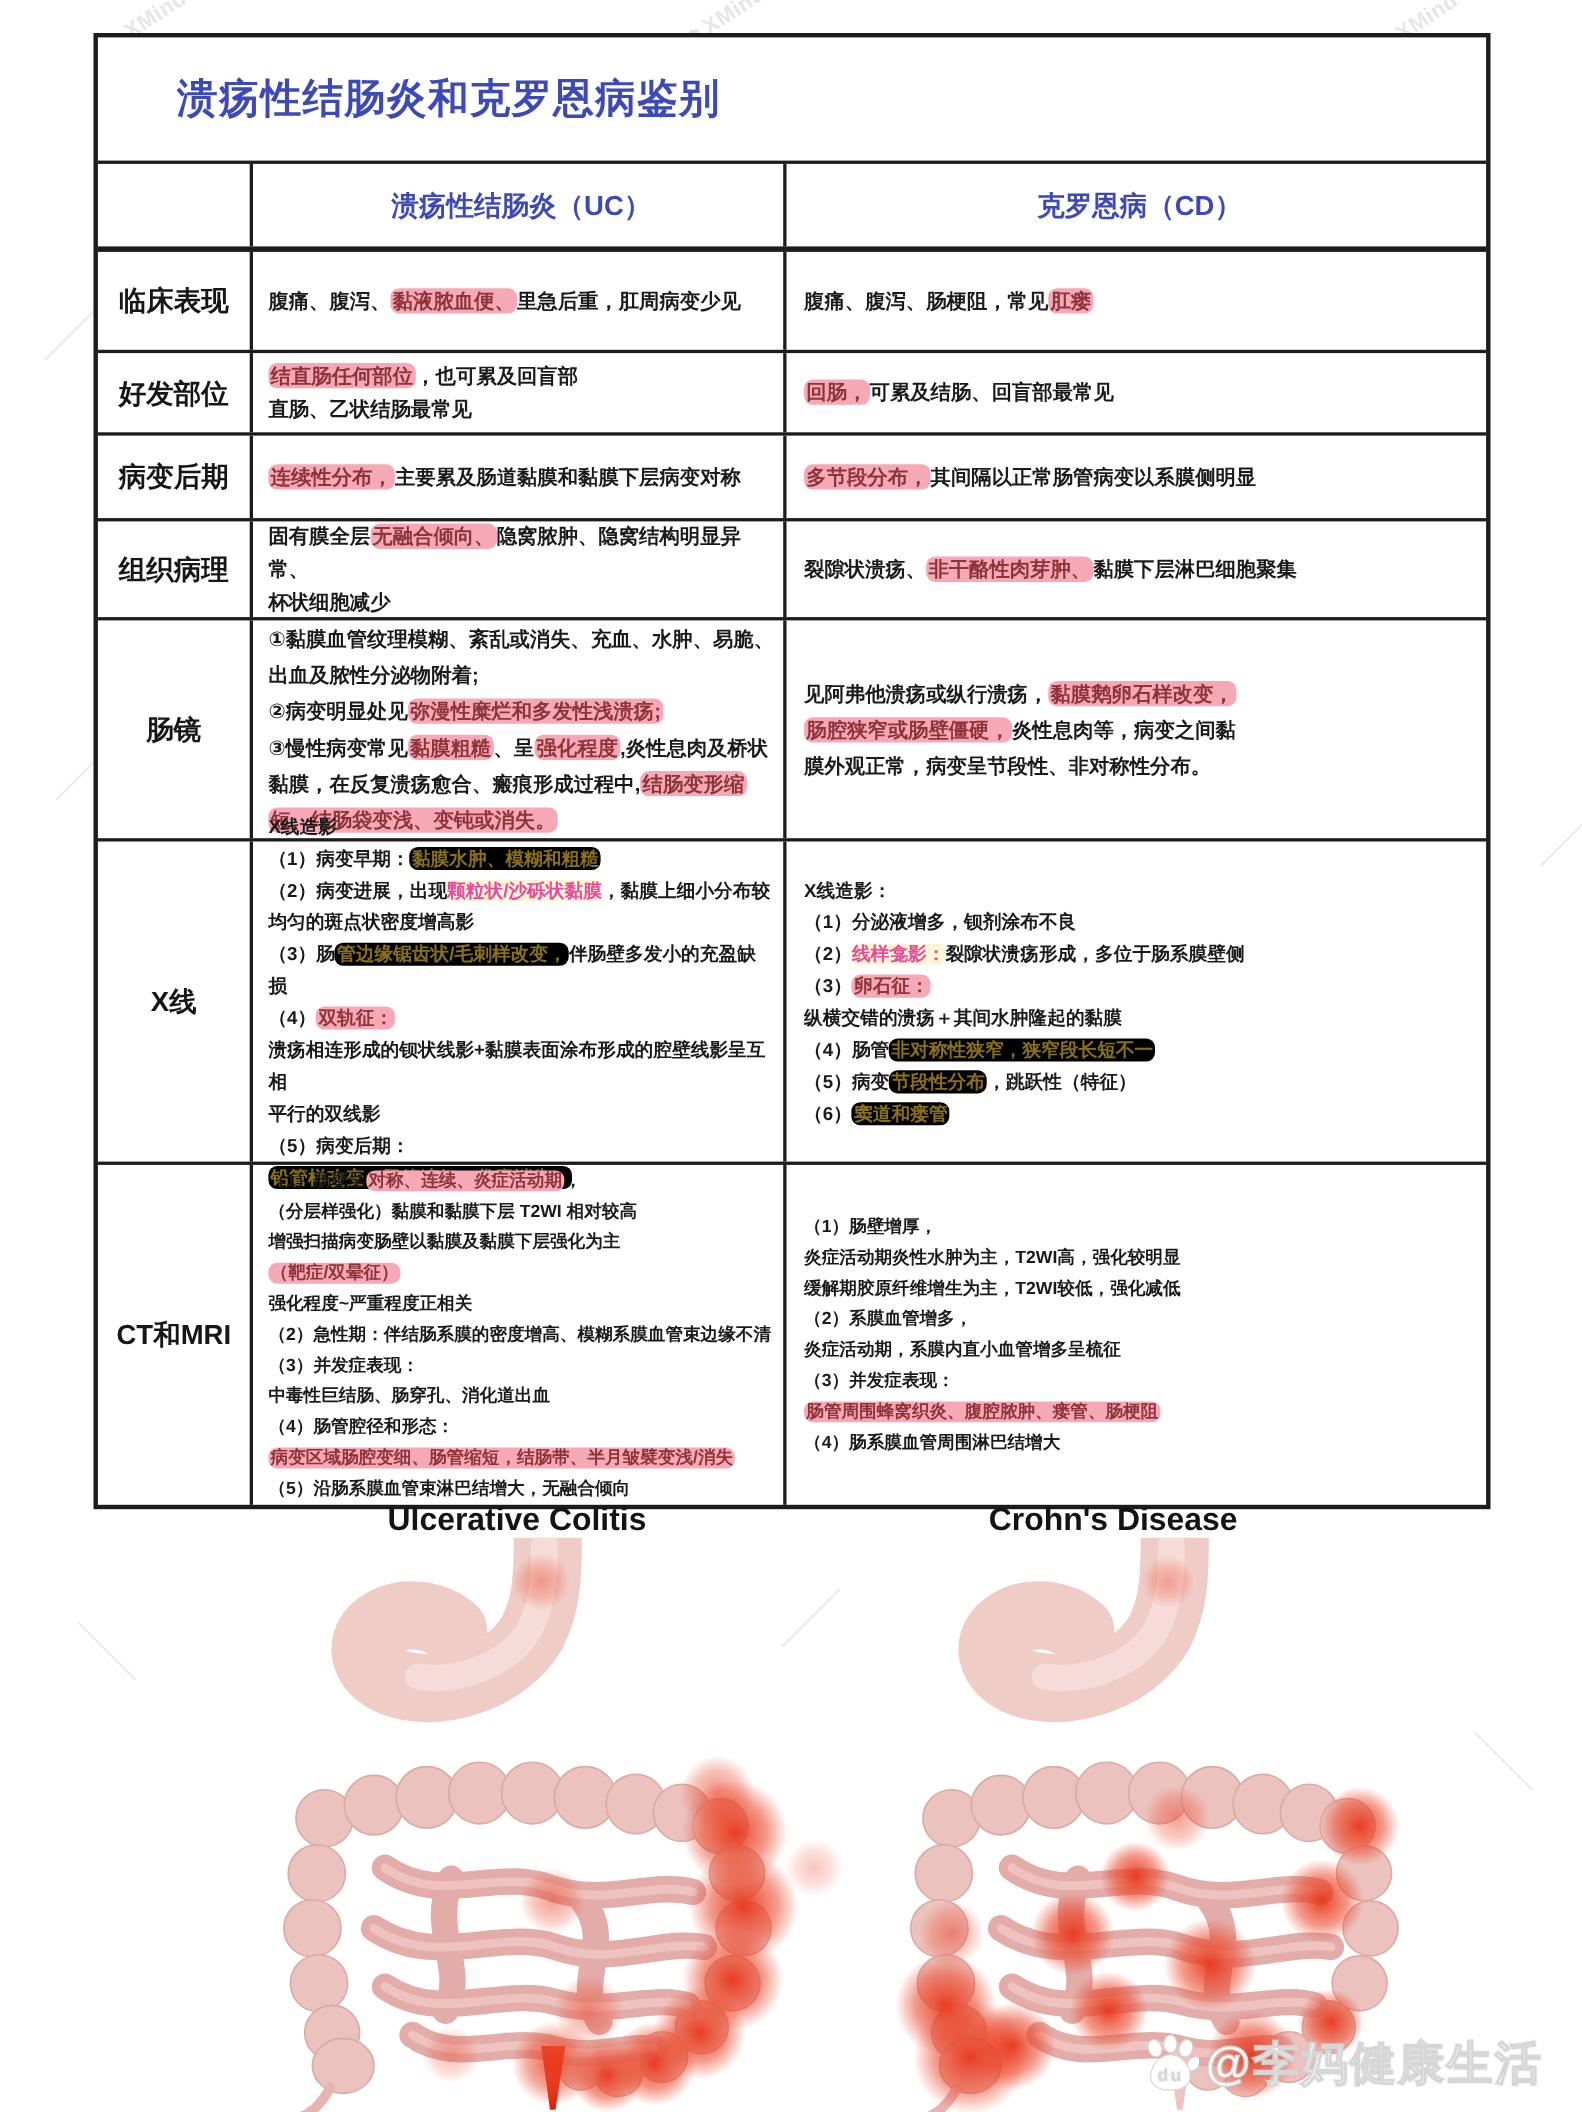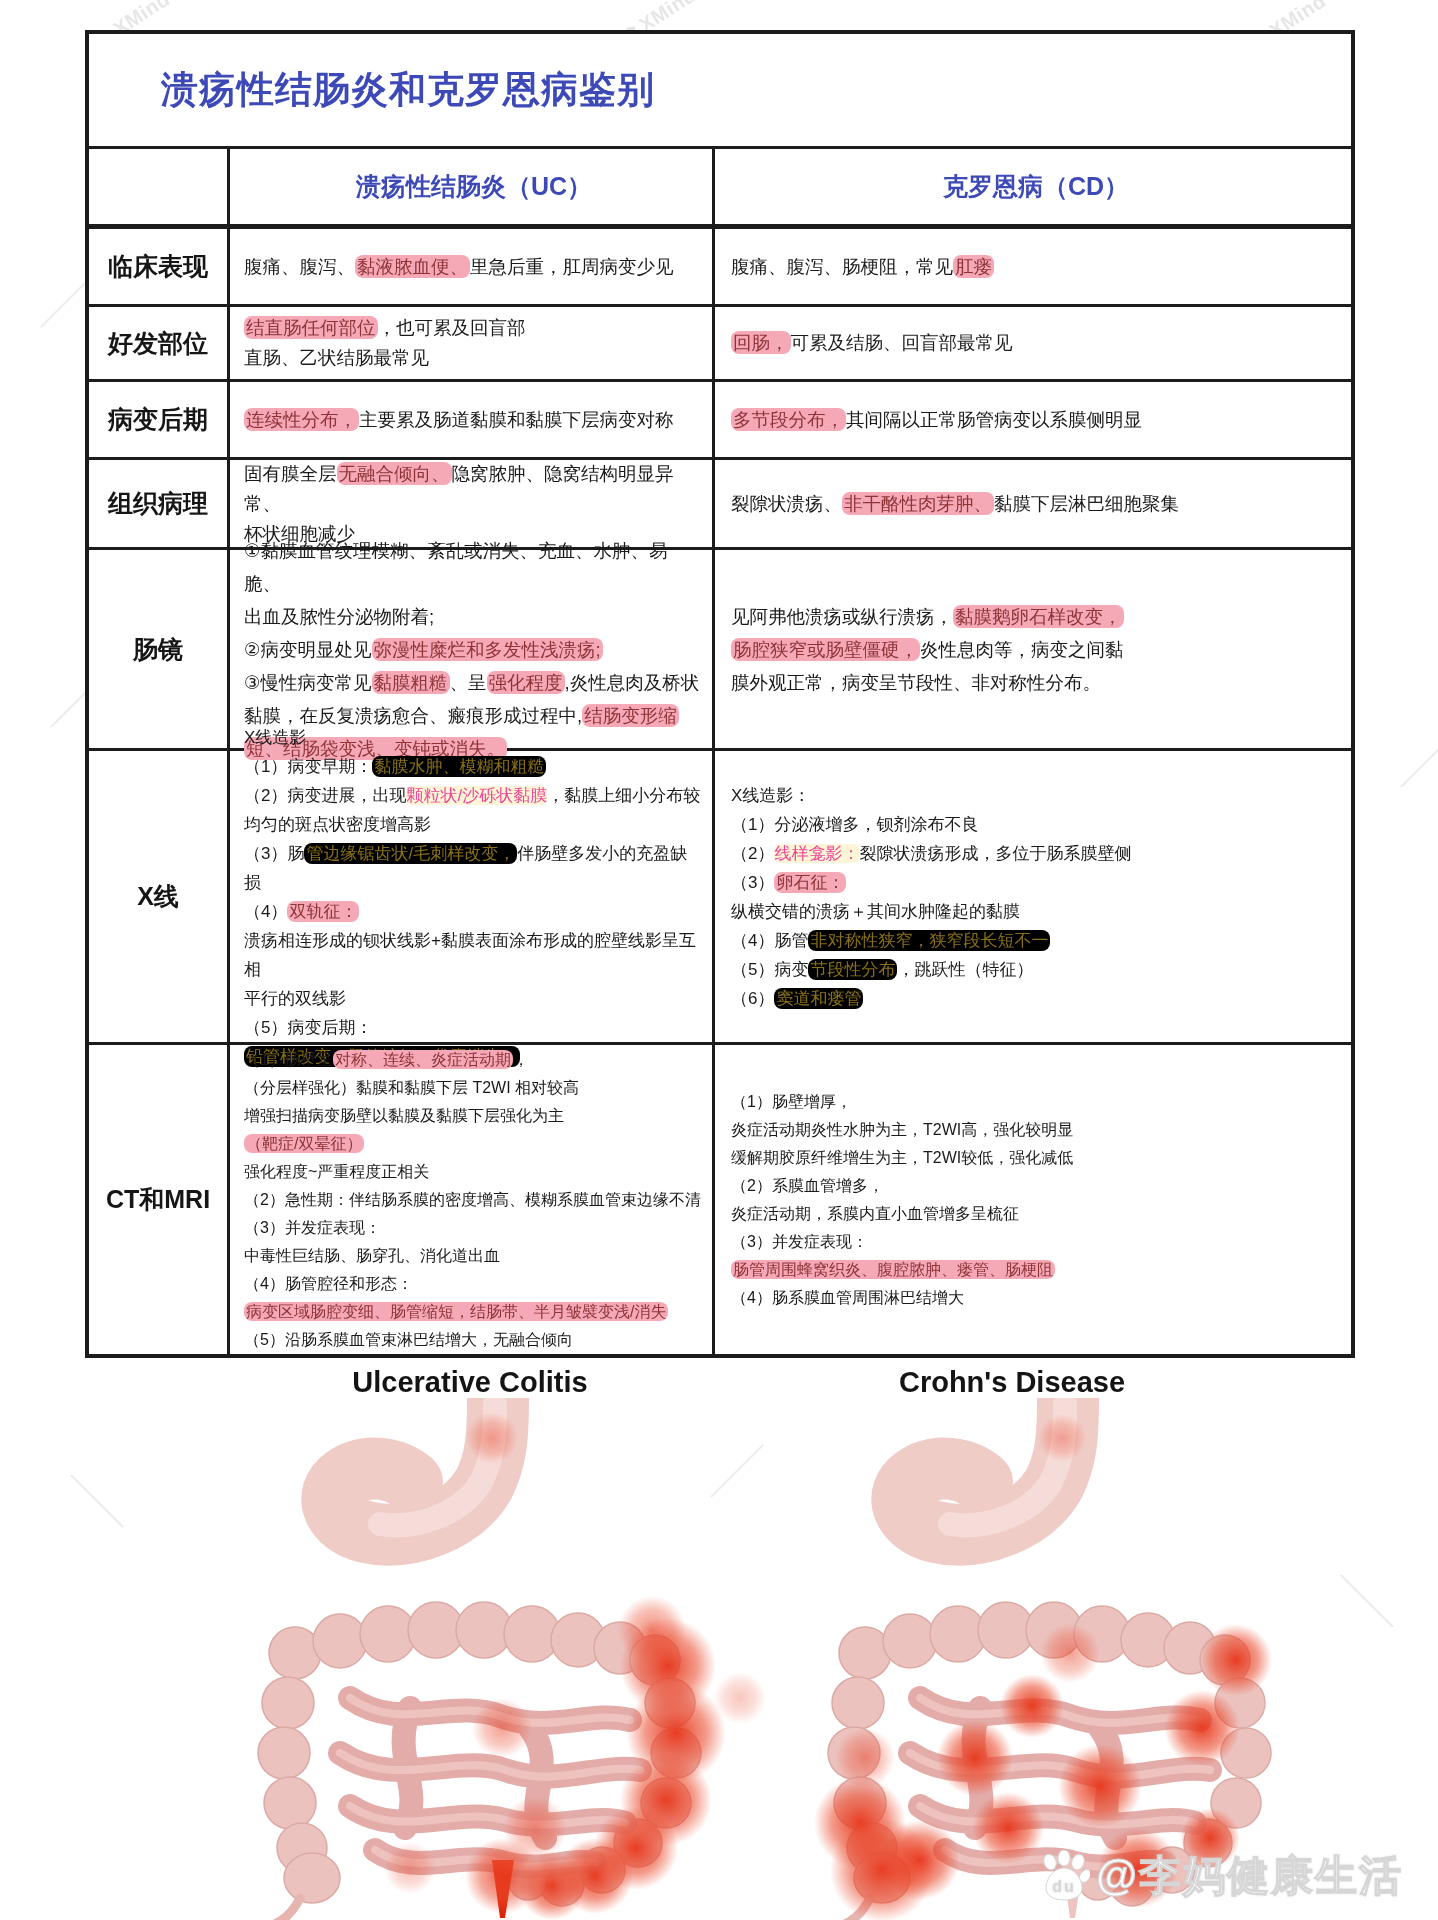--- a/index.html
+++ b/index.html
@@ -20,21 +20,21 @@
   .t-row.thick{border-top-width:5px;}
   .cell{box-sizing:border-box;display:flex;flex-direction:column;justify-content:center;}
   .c-label{
     width:141px;border-right:3px solid #1c1c1c;align-items:center;
     font-size:25px;font-weight:700;text-align:center;
   }
   .c-uc{width:485px;border-right:3px solid #1c1c1c;padding:6px 8px 6px 14px;}
   .c-cd{flex:1;padding:6px 10px 6px 16px;}
   .c-head{font-size:25px;font-weight:700;color:#3c49b6;align-items:center;text-align:right;}
   .rich{
-    white-space:pre-wrap;font-weight:400;font-size:18.5px;line-height:30px;color:#1a1a1a;
+    white-space:pre-wrap;font-weight:700;font-size:18.5px;line-height:30px;color:#1a1a1a;
   }
   .lh33 .rich{line-height:33px;}
   .f17 .rich{font-size:17px;line-height:29px;}
   .f16 .rich{font-size:16px;line-height:28px;}
   .hl-p{background:#f5a9b6;color:#8f3338;border-radius:8px;padding:1px 2px;box-decoration-break:clone;-webkit-box-decoration-break:clone;}
   .hl-y{background:#000000;color:#8a7118;border-radius:8px;padding:1px 2px;box-decoration-break:clone;-webkit-box-decoration-break:clone;}
   .hl-t{background:rgba(251,233,164,0.45);color:#ec4899;border-radius:6px;box-decoration-break:clone;-webkit-box-decoration-break:clone;}
   
   .fig-label{
     position:absolute;width:320px;text-align:center;font-size:29px;font-weight:700;color:#141414;
@@ -131,21 +131,21 @@
   <div class="tbl">
 
     <div class="t-title">溃疡性结肠炎和克罗恩病鉴别</div>
 
     <div class="t-row" style="height:78px;">
       <div class="cell c-label"></div>
       <div class="cell c-uc c-head">溃疡性结肠炎（UC）</div>
       <div class="cell c-cd c-head">克罗恩病（CD）</div>
     </div>
 
-    <div class="t-row thick" style="height:80px;">
+    <div class="t-row thick" style="height:94px;">
       <div class="cell c-label">临床表现</div>
       <div class="cell c-uc">
           <div class="rich"><span>腹痛、腹泻、</span><span class="hl-p">黏液脓血便、</span><span>里急后重，肛周病变少见</span></div>
         </div>
       <div class="cell c-cd">
           <div class="rich"><span>腹痛、腹泻、肠梗阻，常见</span><span class="hl-p">肛瘘</span></div>
         </div>
     </div>
 
     <div class="t-row" style="height:75px;">

